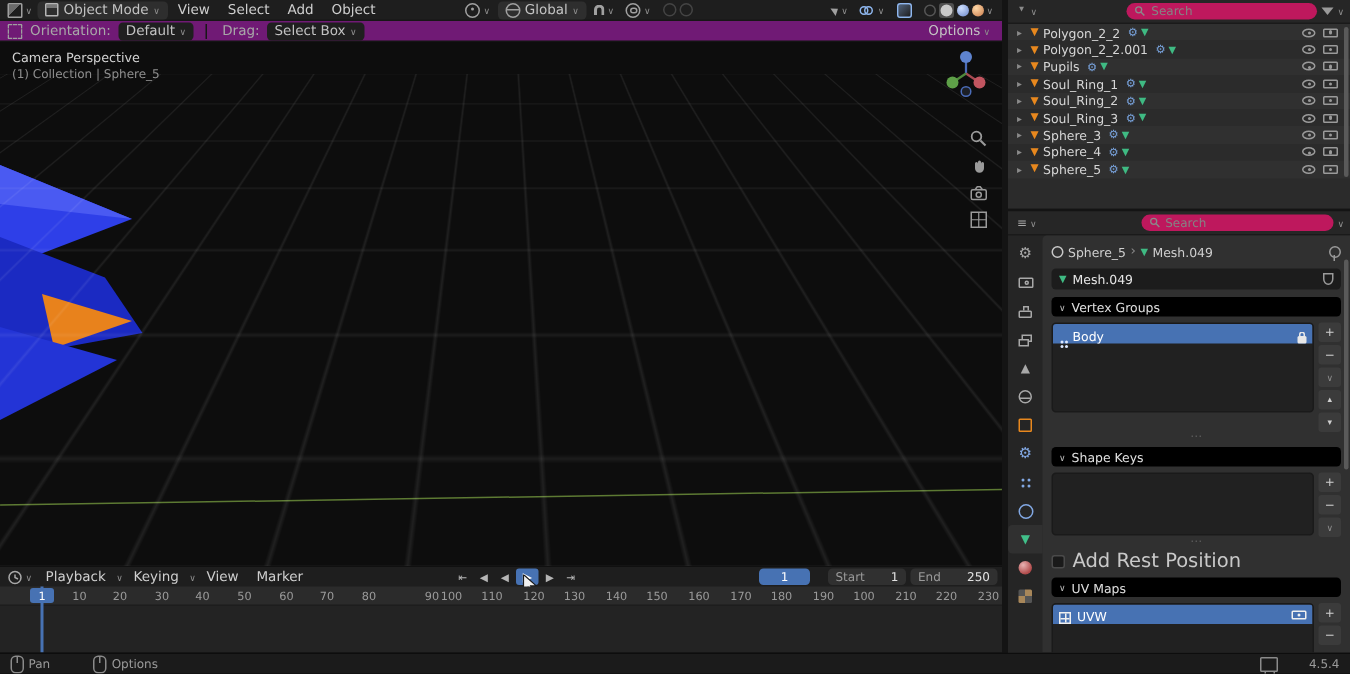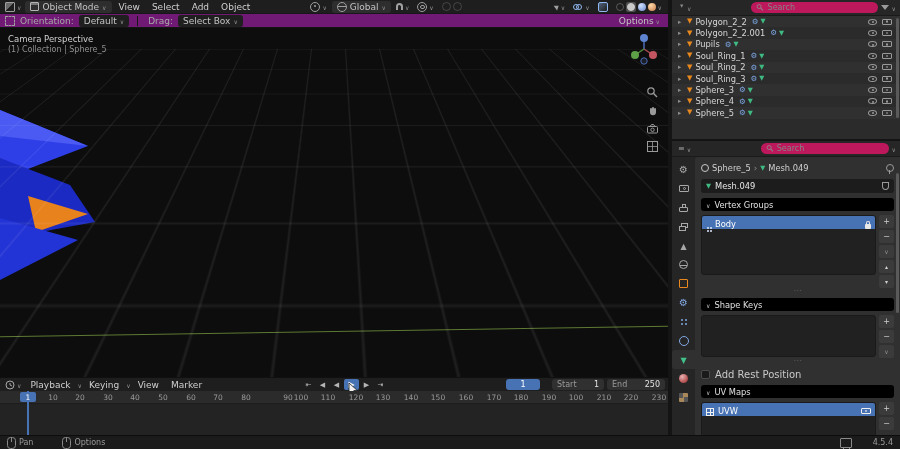--- a/index.html
+++ b/index.html
@@ -161,21 +161,21 @@
   .uvico::before{content:"";position:absolute;left:2.6px;top:0;width:1px;height:6px;background:#f0f0f0;}
   .uvico::after{content:"";position:absolute;top:2.6px;left:0;height:1px;width:6px;background:#f0f0f0;}
   .lock{width:6px;height:5px;background:#e8e8e8;border-radius:1px;position:relative;margin-left:auto;margin-top:2px;}
   .lock::before{content:"";position:absolute;top:-3px;left:1px;width:4px;height:4px;border:1px solid #e8e8e8;border-bottom:none;border-radius:3px 3px 0 0;box-sizing:border-box;}
   .btncol{display:flex;flex-direction:column;gap:2px;width:15px;}
   .sbtn{width:15px;height:13px;background:#3b3b3b;border-radius:2px;color:#cfcfcf;display:flex;align-items:center;justify-content:center;font-size:8px;}
   .sbtn.arrow{font-size:6px;}
   .grip{text-align:center;color:#5e5e5e;font-size:8px;line-height:6px;height:6px;}
   .checkrow{display:flex;align-items:center;gap:5px;height:14px;margin-top:3px;}
   .checkbox{width:9px;height:9px;background:#1a1a1a;border:1px solid #4a4a4a;border-radius:2px;box-sizing:border-box;}
-  .checklabel{color:#c9c9c9;font-size:10px;}
+  .checklabel{color:#c9c9c9;font-size:13px;}
   .pr-scroll{position:absolute;right:1px;top:16px;width:3px;height:140px;background:#5a5a5a;border-radius:2px;}
 </style>
 </head>
 <body>
 
 <div class="app">
 
   <div class="vp-header">
     <div class="hbtn">
       <i class="i-vp"></i>

